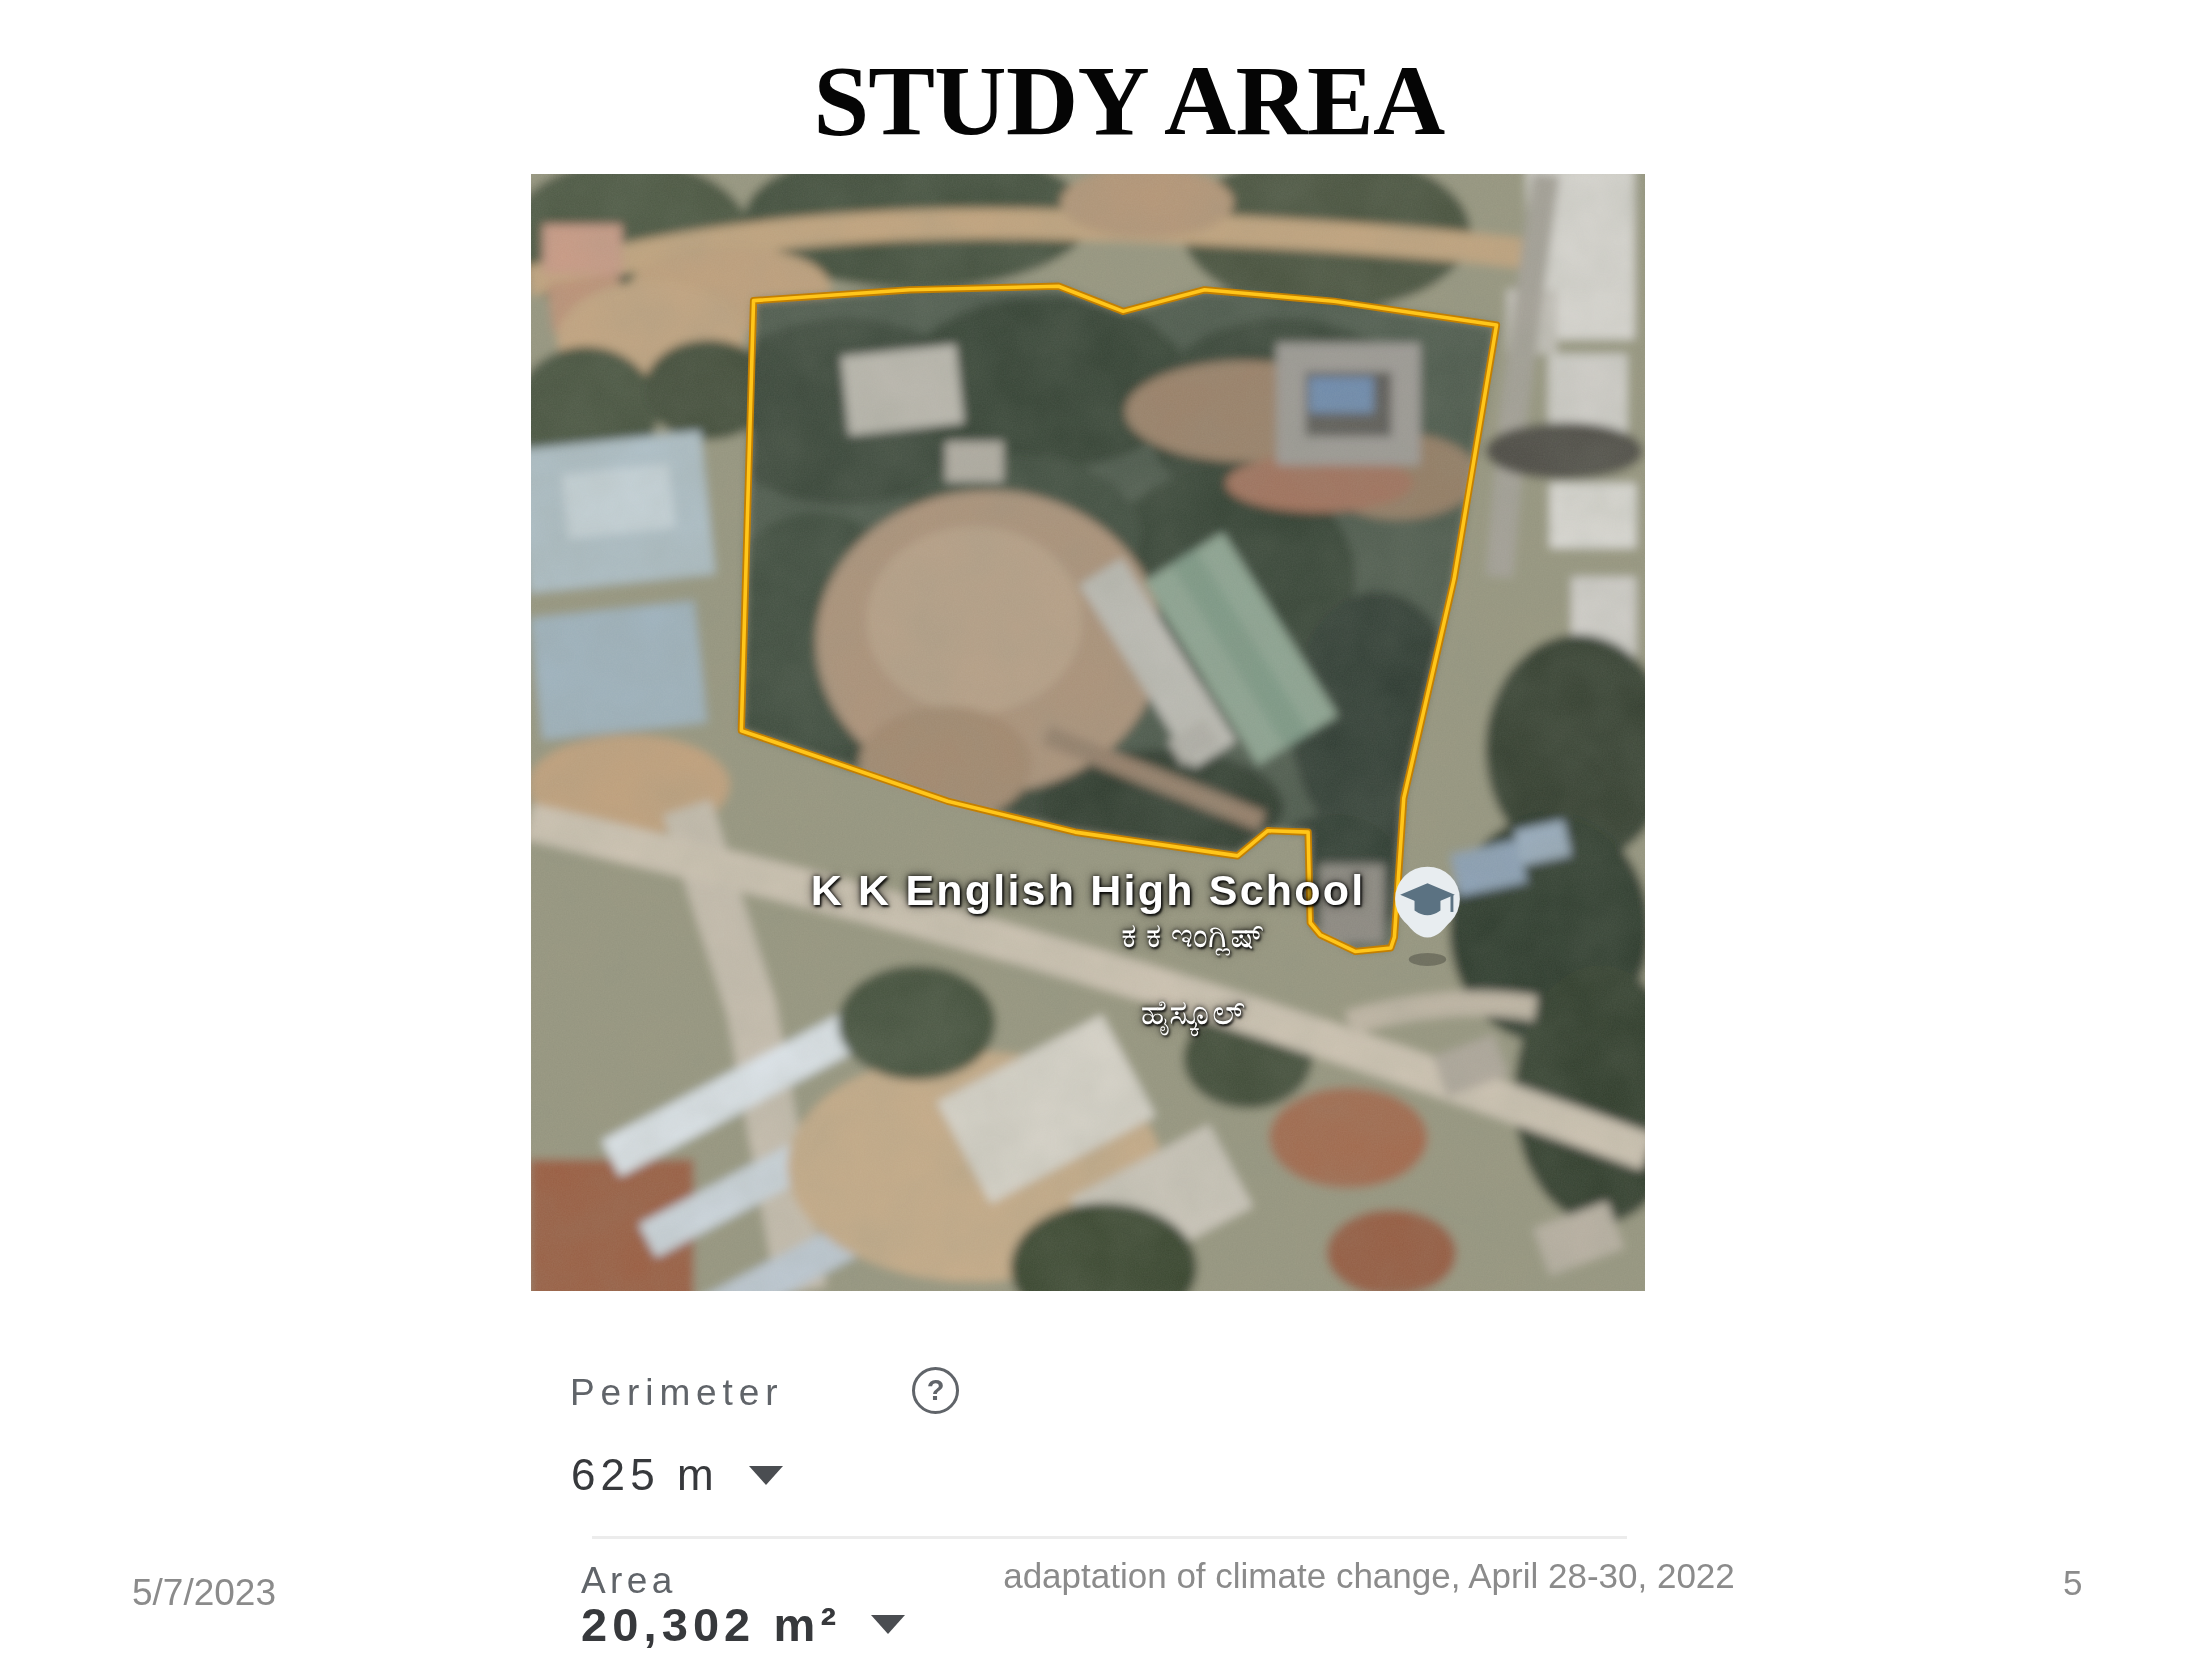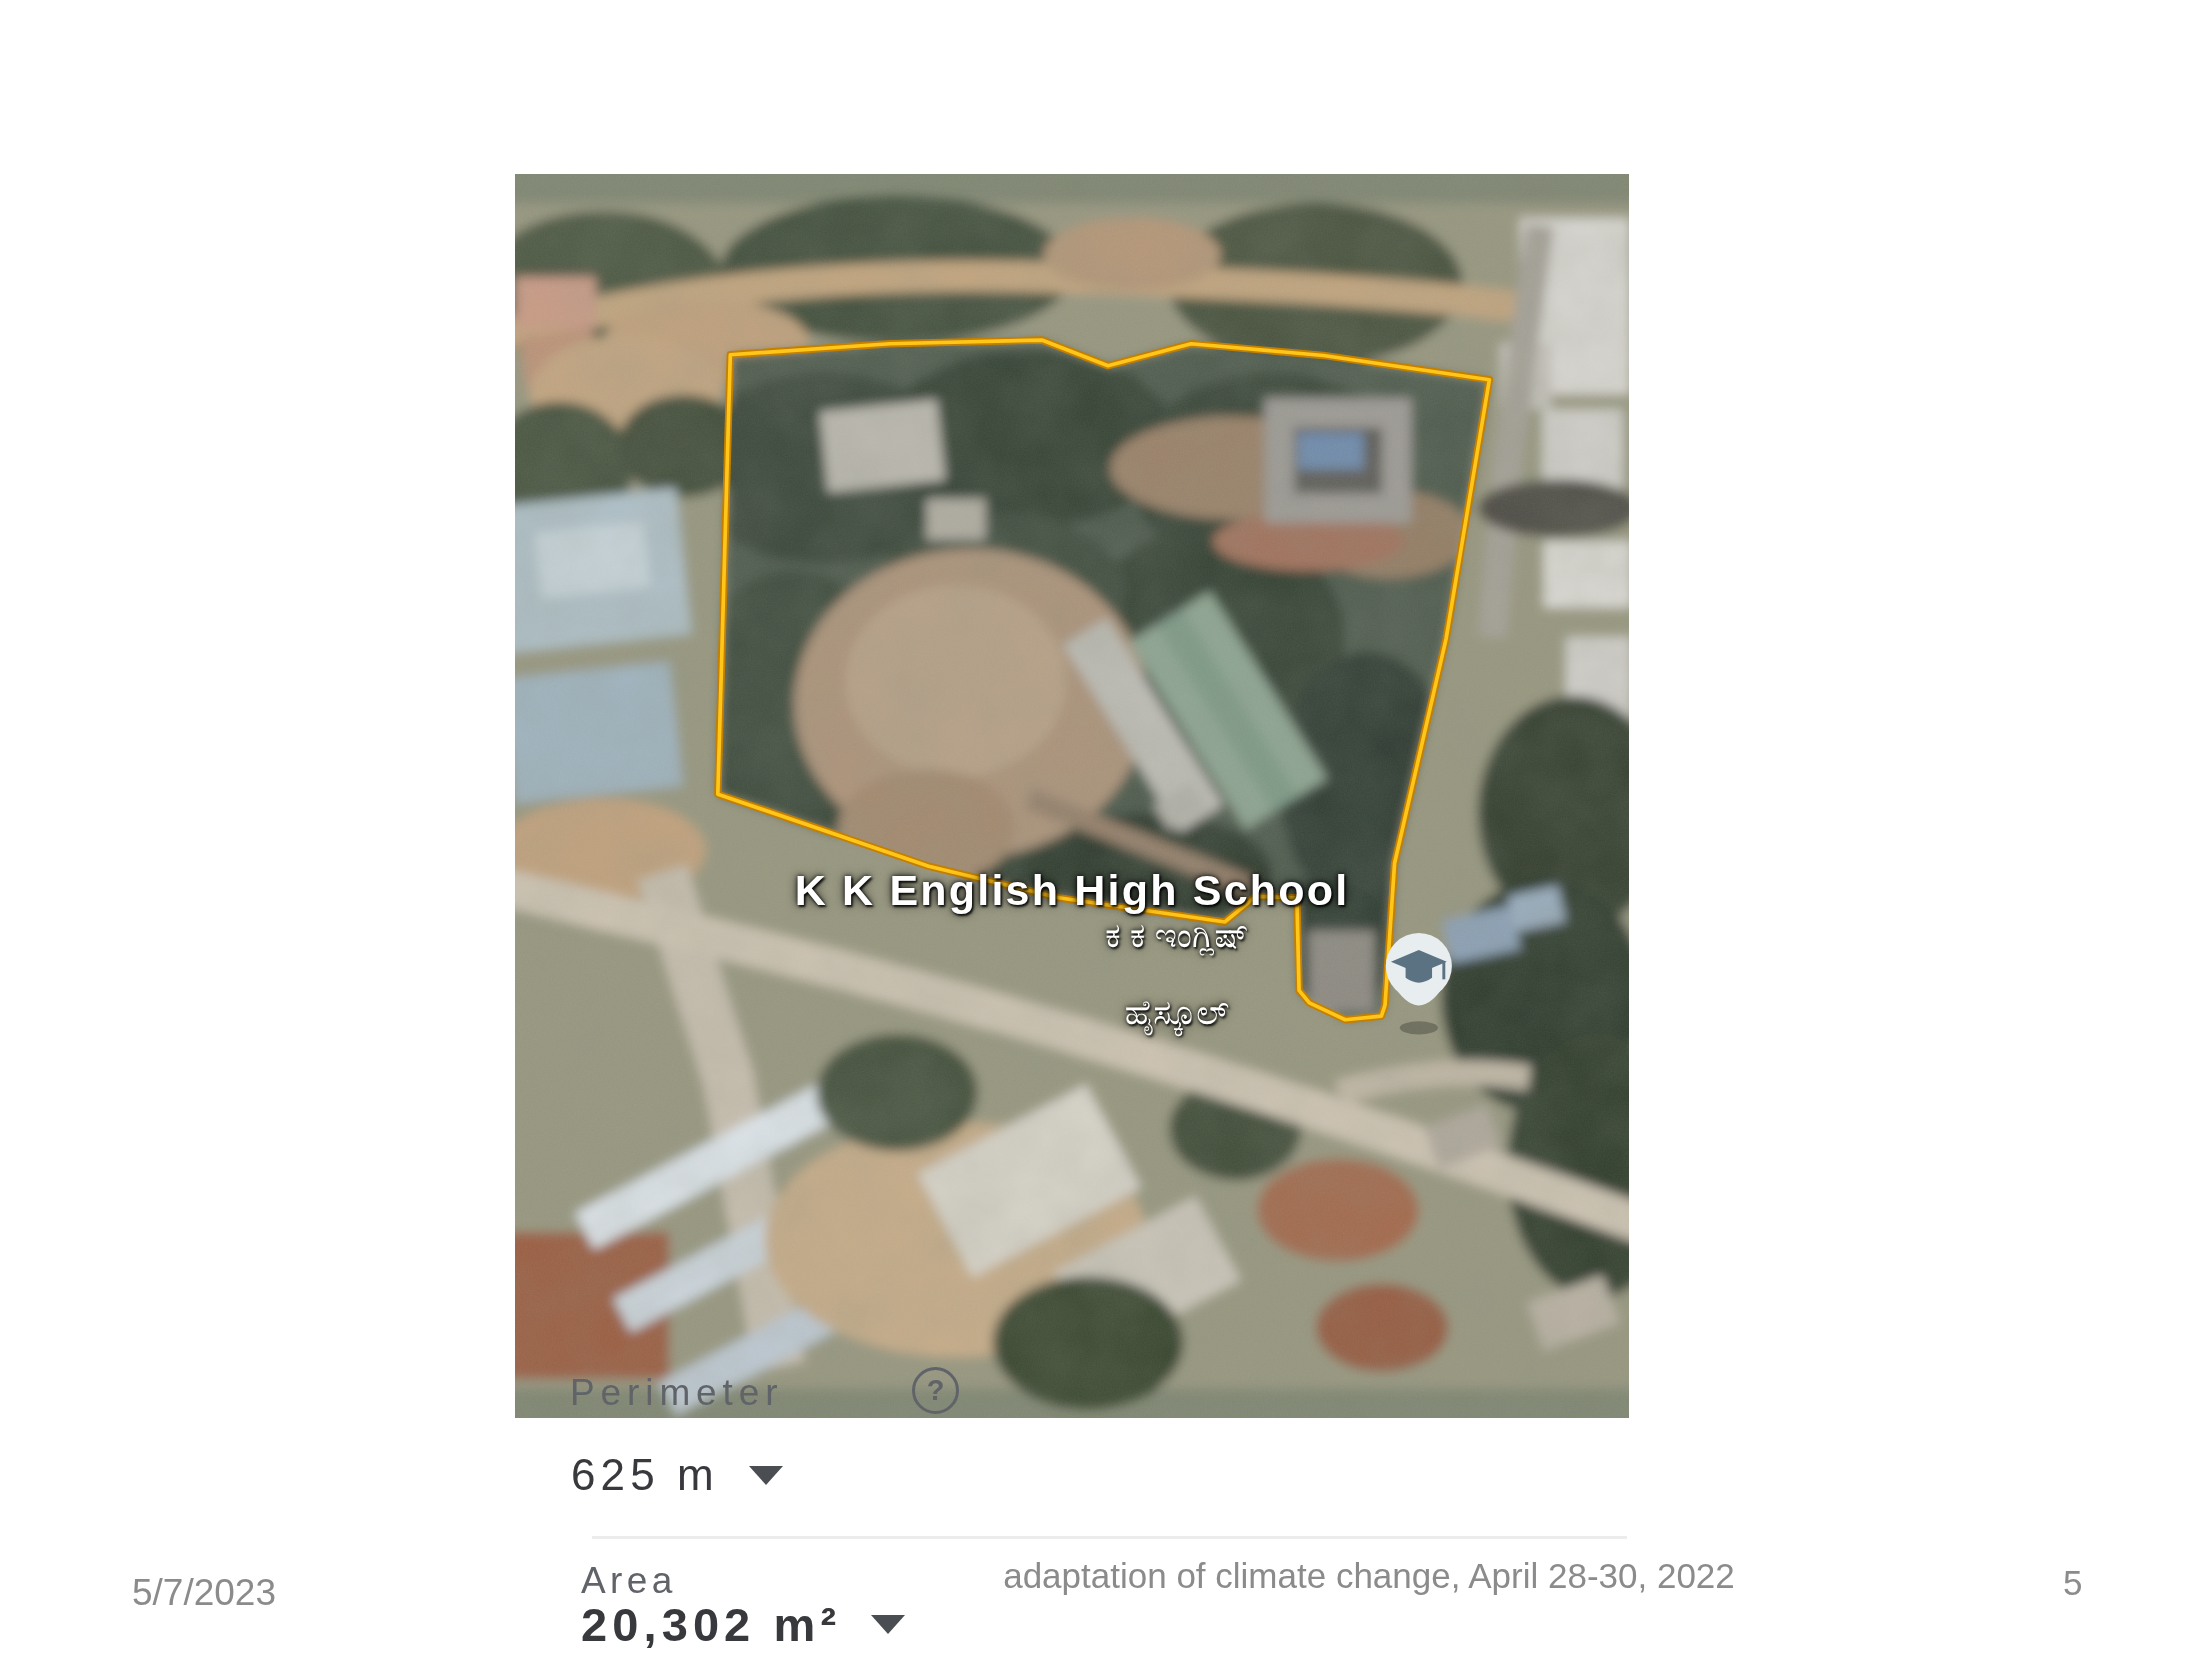--- a/index.html
+++ b/index.html
@@ -8,21 +8,21 @@
 
   
   .title{
     position:absolute;left:1129px;top:43px;transform:translateX(-50%);
     font-family:"Liberation Serif",serif;font-weight:700;font-size:100px;
     color:#050505;letter-spacing:-0.7px;white-space:nowrap;
   }
 
   
   .map{
-    position:absolute;left:515px;top:174px;width:1114px;height:1244px;
+    position:absolute;left:531px;top:174px;width:1114px;height:1117px;
     overflow:hidden;background:#7e8571;
   }
   .map svg{position:absolute;left:0;top:0;width:100%;height:100%;display:block;}
 
   .map-label{
     position:absolute;color:#ffffff;white-space:nowrap;text-align:center;
     text-shadow:0 0 4.4px rgba(0,0,0,.9),0 0 10.3px rgba(0,0,0,.65),1.5px 1.5px 2.2px rgba(0,0,0,.8);
     font-weight:700;
   }
   .map-label.l1{left:557px;top:692px;transform:translateX(-50%);font-size:43px;letter-spacing:2.2px;}
@@ -56,20 +56,21 @@
     position:absolute;left:1369px;top:1553px;transform:translateX(-50%);
     font-size:35px;line-height:46px;color:#8b8b8b;text-align:center;white-space:nowrap;
   }
   .footer-page{position:absolute;left:2063px;top:1563px;font-size:35px;color:#8b8b8b;}
 </style>
 </head>
 <body>
 
 <div class="slide">
 
+  <div class="title">STUDY AREA</div>
 
   <div class="map">
     <svg viewBox="0 0 1516 1553">
       <defs>
         <filter id="soft" x="-8%" y="-8%" width="116%" height="116%">
             <feGaussianBlur stdDeviation="7"></feGaussianBlur>
           </filter>
         <filter id="mottle">
             <feTurbulence type="fractalNoise" baseFrequency="0.012" numOctaves="3" seed="11"></feTurbulence>
           <feColorMatrix type="matrix" values="0 0 0 0 0.25  0 0 0 0 0.28  0 0 0 0 0.22  0 0 0 0.45 0"></feColorMatrix>

